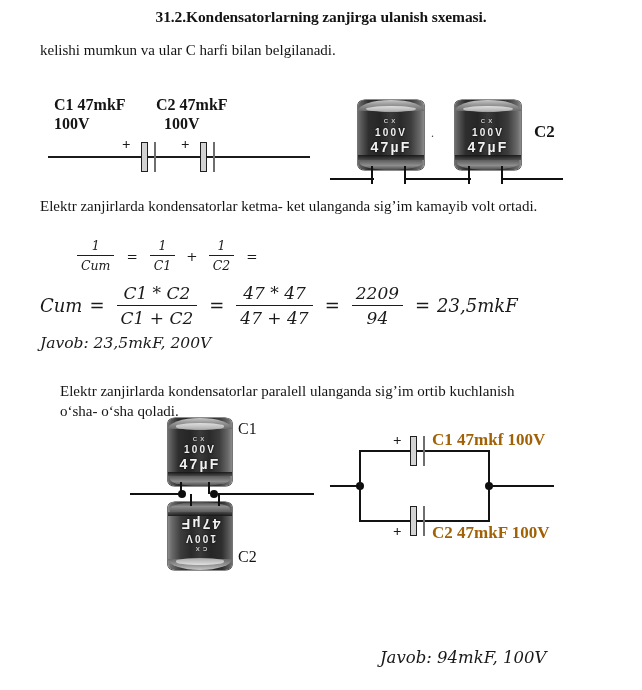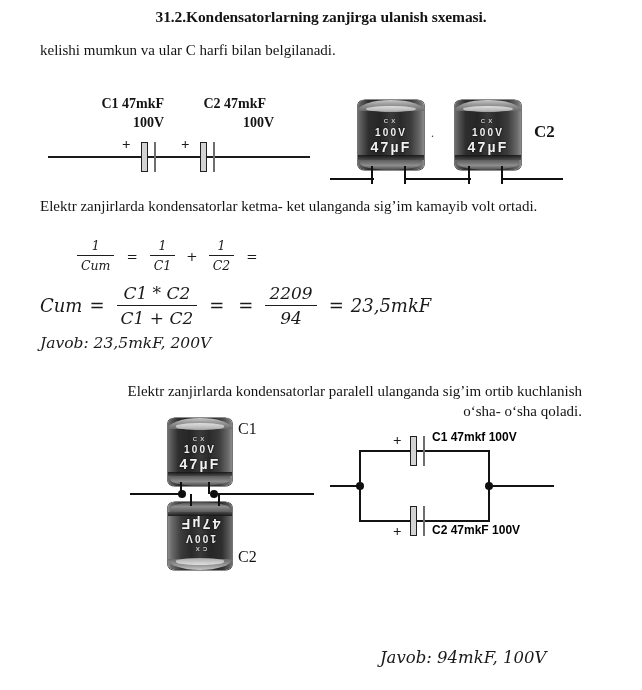--- a/index.html
+++ b/index.html
@@ -22,21 +22,21 @@
   .para{
     position:absolute;font-size:15px;line-height:20px;
     text-align:justify;
   }
   .intro{left:40px;top:40px;width:562px;text-align:justify;}
   .intro span{display:block;}
   .line-just{
     display:flex;justify-content:space-between;
   }
   .sent-series{left:40px;top:196px;width:575px;}
-  .sent-parallel{left:60px;top:381px;width:522px;text-align:right;}
+  .sent-parallel{left:60px;top:381px;width:522px;text-align:left;}
 
   
   .math{position:absolute;font-family:"DejaVu Serif", serif;font-style:italic;color:#1a1a1a;}
   .mrow{display:flex;align-items:center;}
   .frac{display:inline-flex;flex-direction:column;align-items:center;justify-content:center;
         vertical-align:middle;margin:0 5px;}
   .frac .num{padding:0 4px;}
   .frac .den{padding:0 4px;}
   .frac .bar{height:1.4px;background:#1d1d1d;width:100%;margin:2px 0;}
   .op{margin:0 6px;font-style:italic;}
@@ -49,21 +49,21 @@
   #javob-series{left:40px;top:334px;font-size:15.5px;}
   #eq-par-1{left:68px;top:604px;font-size:16.5px;}
   #eq-par-2{left:68px;top:648px;font-size:16.5px;}
   #javob-par{left:380px;top:648px;font-size:16.5px;}
 
   
   .sch{position:absolute;}
   #sch-series{left:48px;top:96px;width:262px;height:86px;}
   .cap-label{
     position:absolute;font-family:"Liberation Serif", serif;
-    font-weight:bold;font-size:14px;text-align:right;white-space:nowrap;
+    font-weight:bold;font-size:16px;text-align:left;white-space:nowrap;
   }
   #sch-series .wire{
     position:absolute;left:0;top:60px;width:262px;height:1.6px;background:#1b1b1b;
   }
   .capsym{position:absolute;top:46px;width:22px;height:30px;}
   .capsym .plate-thick{
     position:absolute;left:3px;top:0;width:7px;height:30px;
     background:#d3d3d3;border:1.4px solid #202020;box-sizing:border-box;
   }
   .capsym .plate-thin{
@@ -129,22 +129,22 @@
   #par-photo .pwire{position:absolute;height:1.7px;background:#101010;}
   .node{position:absolute;width:8px;height:8px;border-radius:50%;background:#0d0d0d;}
 
   
   #sch-par{position:absolute;left:330px;top:428px;width:300px;height:118px;}
   #sch-par .w{position:absolute;background:#131313;}
   #sch-par .h{height:1.8px;}
   #sch-par .v{width:1.8px;}
   #sch-par .capsym{top:auto;}
   .par-label{
-    position:absolute;font-family:Liberation Sans, sans-serif;font-weight:bold;
-    font-size:12px;white-space:nowrap;color:#000000;
+    position:absolute;font-family:Liberation Serif, serif;font-weight:bold;
+    font-size:17px;white-space:nowrap;color:#a16207;
   }
   .dot-sep{position:absolute;color:#444;font-size:12px;}
 </style>
 </head>
 <body>
 
 <div class="page">
 
   <div class="title">31.2.Kondensatorlarning zanjirga ulanish sxemasi.</div>
 
@@ -237,20 +237,25 @@
 
   <div class="math mrow" id="eq-cum-series">
     <span>Cum</span>
     <span class="eq">=</span>
     <span class="frac">
       <span class="num">C1 * C2</span>
       <span class="bar"></span>
       <span class="den">C1 + C2</span>
     </span>
     <span class="eq">=</span>
+    <span class="frac">
+      <span class="num">47 * 47</span>
+      <span class="bar"></span>
+      <span class="den">47 + 47</span>
+    </span>
     <span class="eq">=</span>
     <span class="frac">
       <span class="num">2209</span>
       <span class="bar"></span>
       <span class="den">94</span>
     </span>
     <span class="eq">=</span>
     <span>23,5mkF</span>
   </div>
 

